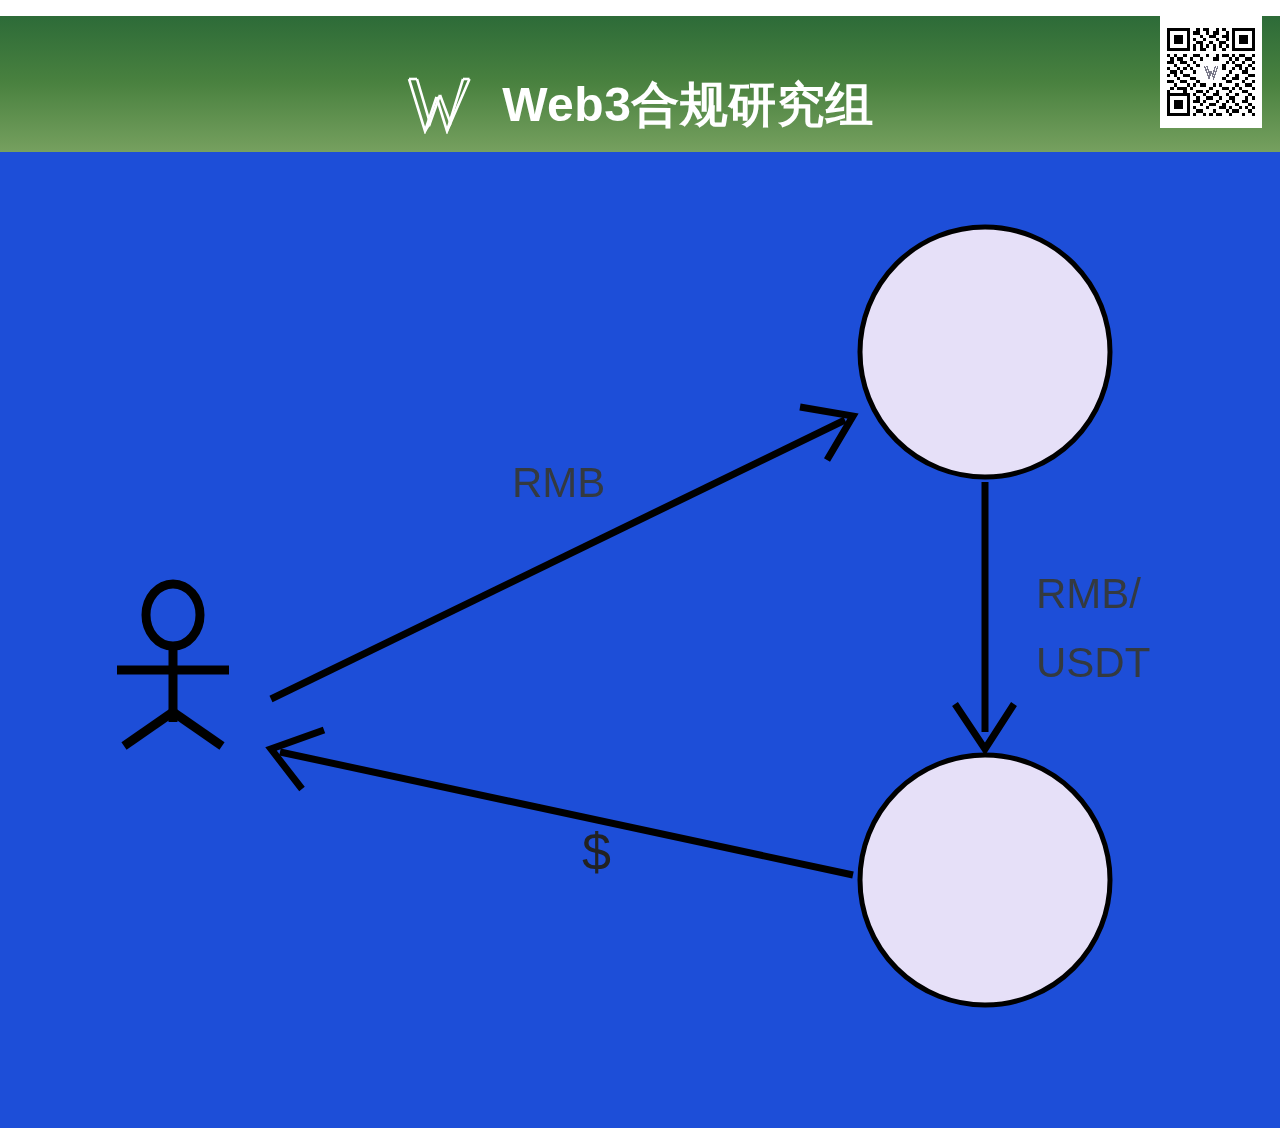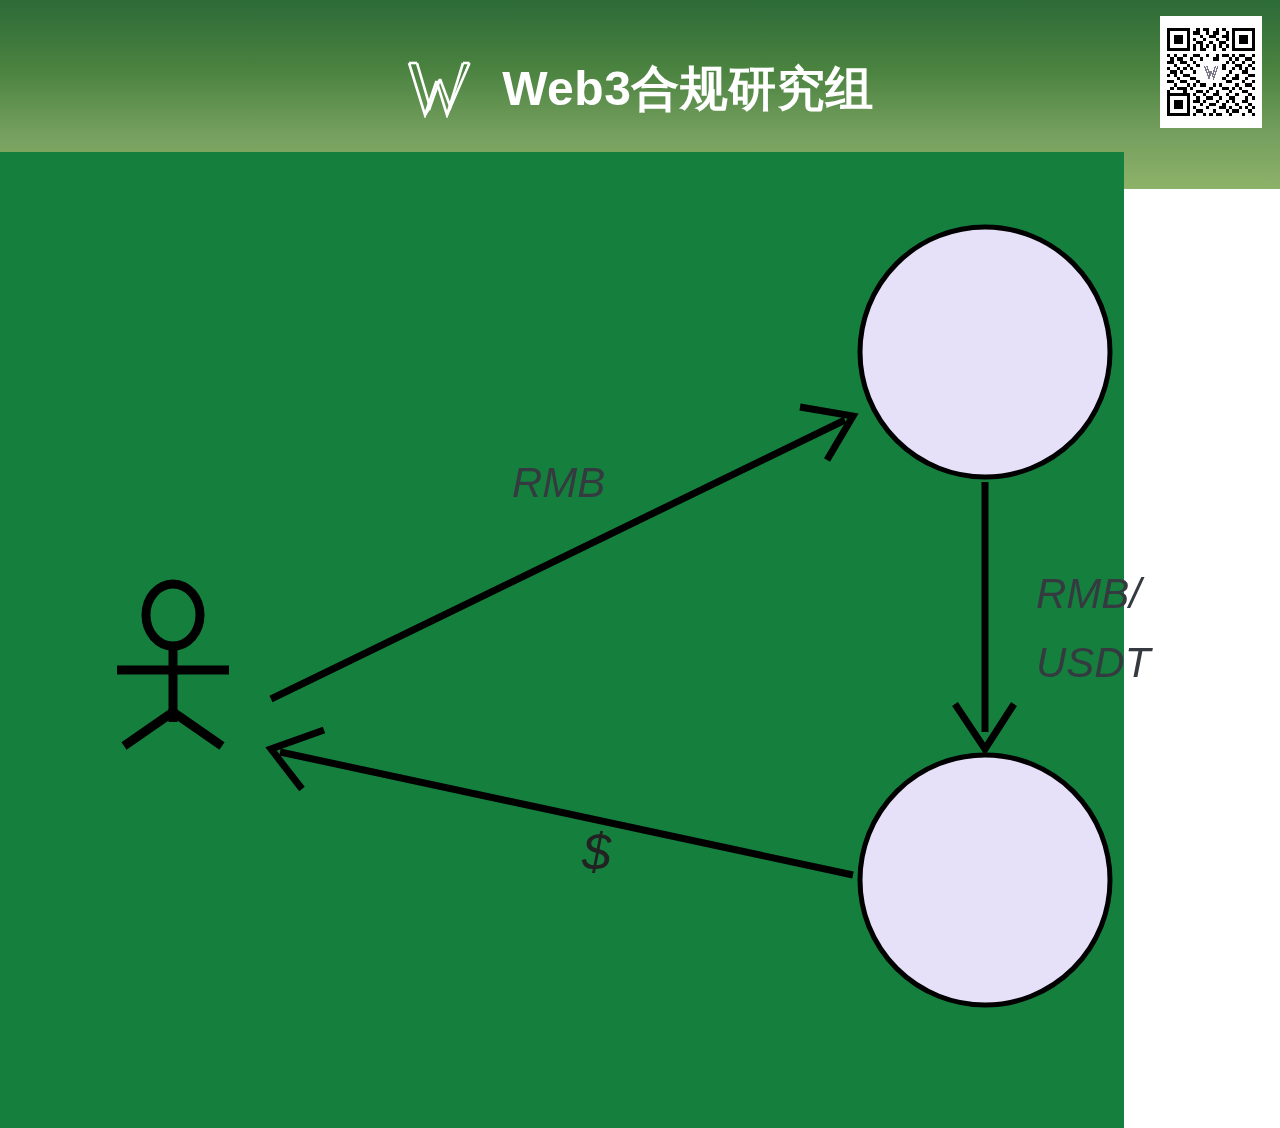--- a/index.html
+++ b/index.html
@@ -13,21 +13,21 @@
     height: 1128px;
     font-family: "Liberation Sans", "DejaVu Sans", sans-serif;
     overflow: hidden;
     position: relative;
   }
 
   
   .banner {
     position: absolute;
     left: 0;
-    top: 0;
+    top: 16px;
     width: 1280px;
     height: 189px;
     background: linear-gradient(to bottom, #2d6b38 0%, #49813f 35%, #76a05f 72%, #8db269 100%);
     display: flex;
     align-items: center;
     justify-content: center;
     box-sizing: border-box;
   }
   .banner-inner {
     display: flex;
@@ -64,24 +64,23 @@
     align-items: center;
     justify-content: center;
   }
   .qr-card svg { display: block; }
 
   
   .canvas {
     position: absolute;
     left: 0;
     top: 152px;
-    width: 1124px;
+    width: 1280px;
     height: 976px;
-    background: #15803d;
-    font-style: italic;
+    background: #1d4ed8;
   }
   .canvas svg { display: block; }
 
   .node-circle {
     fill: #e6e0f8;
     stroke: #000000;
     stroke-width: 5;
   }
   .edge-line {
     stroke: #000000;

